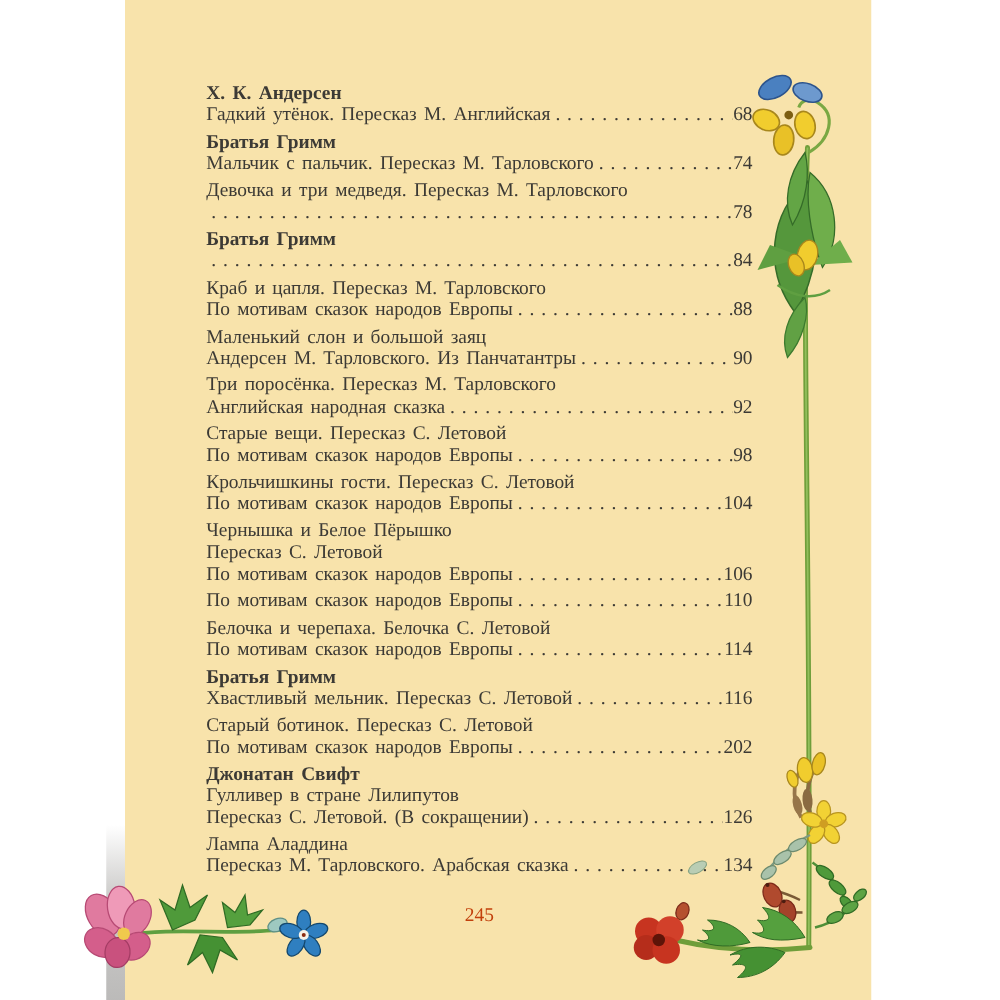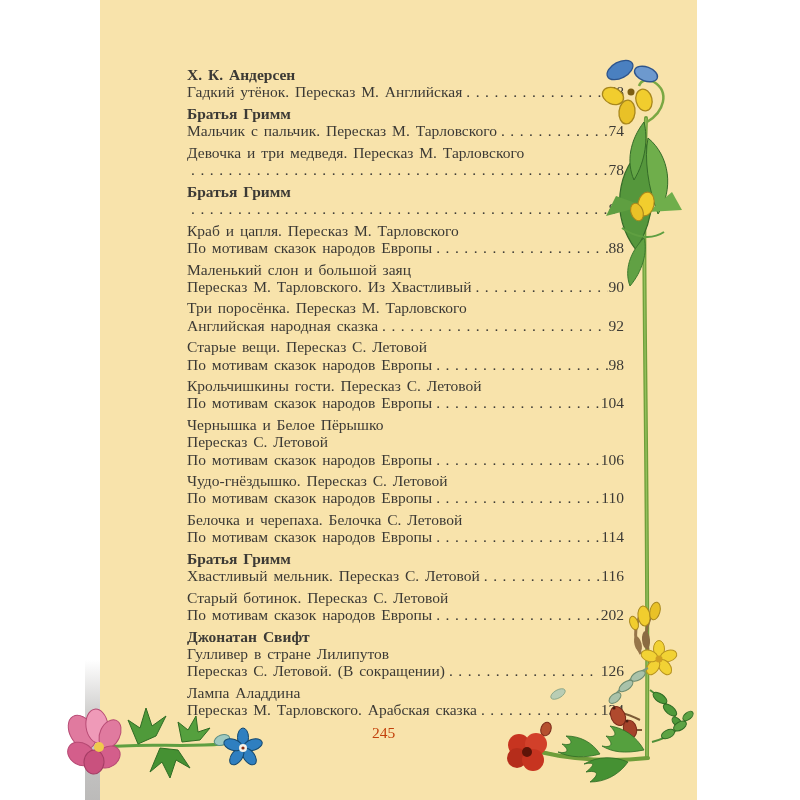--- a/index.html
+++ b/index.html
@@ -20,21 +20,20 @@
   .scan-shadow {
     position:absolute; left:85px; top:660px; width:15px; height:140px;
     background:linear-gradient(to bottom, rgba(145,143,140,0) 0%, rgba(145,143,140,0.45) 40%, rgba(132,130,128,0.55) 100%);
   }
 
   .toc {
     position:absolute; left:65px; top:66px; width:437px;
     color:#3c3a35;
     font-size:15.5px;
     word-spacing:2px;
-    margin-left:22px;
   }
   .toc-group { margin-bottom:4.5px; }
   .toc-author { font-weight:bold; line-height:17.2px; white-space:nowrap; }
   .toc-line { display:flex; align-items:baseline; line-height:17.2px; }
   .toc-line .t { white-space:nowrap; }
   .toc-line .dots {
     flex:1; overflow:hidden; white-space:nowrap;
     letter-spacing:5.5px; margin:0 1px 0 4px;
   }
   .toc-line .pg { white-space:nowrap; }
@@ -98,21 +97,21 @@
             <span class="t">По мотивам сказок народов Европы</span>
             <span class="dots">..........................................................................................</span>
             <span class="pg">88</span>
           </div>
         </div>
         <div class="toc-group">
           <div class="toc-line">
             <span class="t">Маленький слон и большой заяц</span>
           </div>
           <div class="toc-line">
-            <span class="t">Пересказ М. Тарловского. Из Хвастливый</span>
+            <span class="t">Андерсен М. Тарловского. Из Панчатантры</span>
             <span class="dots">..........................................................................................</span>
             <span class="pg">90</span>
           </div>
         </div>
         <div class="toc-group">
           <div class="toc-line">
             <span class="t">Три поросёнка. Пересказ М. Тарловского</span>
           </div>
           <div class="toc-line">
             <span class="t">Английская народная сказка</span>
@@ -147,23 +146,20 @@
           <div class="toc-line">
             <span class="t">Пересказ С. Летовой</span>
           </div>
           <div class="toc-line">
             <span class="t">По мотивам сказок народов Европы</span>
             <span class="dots">..........................................................................................</span>
             <span class="pg">106</span>
           </div>
         </div>
         <div class="toc-group">
-          <div class="toc-line">
-            <span class="t">Чудо-гнёздышко. Пересказ С. Летовой</span>
-          </div>
           <div class="toc-line">
             <span class="t">По мотивам сказок народов Европы</span>
             <span class="dots">..........................................................................................</span>
             <span class="pg">110</span>
           </div>
         </div>
         <div class="toc-group">
           <div class="toc-line">
             <span class="t">Белочка и черепаха. Белочка С. Летовой</span>
           </div>

